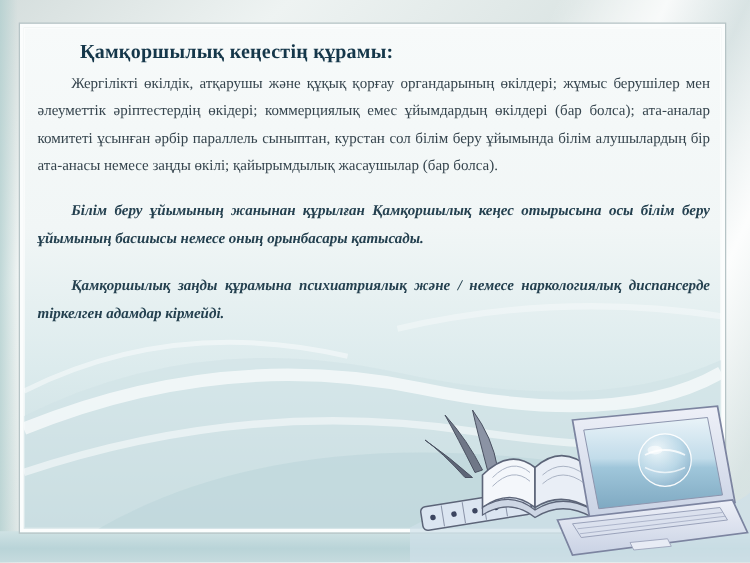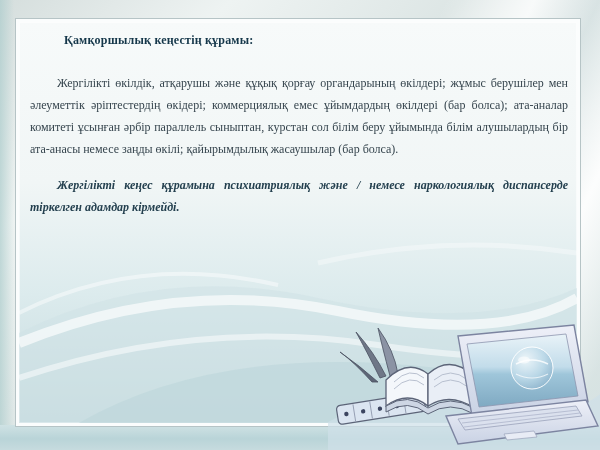--- a/index.html
+++ b/index.html
@@ -21,22 +21,22 @@
     border:3px solid #fbfdfd;
     outline:1px solid #b6c4c6;
     box-shadow:0 0 0 1px rgba(255,255,255,.6) inset;
     background:linear-gradient(180deg,#f7fafa 0%,#f1f6f6 40%,#dcebed 68%,#c3d9dd 100%);
     overflow:visible;
     z-index:2;
   }
   .waves{position:absolute;left:0;bottom:0;width:100%;height:230px;pointer-events:none;}
   .content{position:relative;z-index:3;padding:0 9px 0 11px;}
   .title{
-    margin:11px 0 24px 34px;
-    font-size:12px;font-weight:bold;color:#15374a;letter-spacing:.2px;
+    margin:11px 0 4px 34px;
+    font-size:16px;font-weight:bold;color:#15374a;letter-spacing:.2px;
   }
   .para{
     margin:0 0 14px 0;
     font-size:12px;line-height:22px;color:#36454e;
     text-align:justify;text-indent:27px;
   }
   .para.bold-italic{font-weight:bold;font-style:italic;color:#24404f;margin-bottom:16px;}
   .illustration{
     position:absolute;right:0;bottom:0;width:272px;height:128px;z-index:4;
   }
@@ -54,21 +54,22 @@
       <path d="M0 150 Q160 85 320 118 T560 105" fill="none" stroke="#ffffff" stroke-width="10" opacity="0.65"></path>
       <path d="M0 185 Q180 125 360 152 T560 140" fill="none" stroke="#ffffff" stroke-width="6" opacity="0.5"></path>
       <path d="M60 230 Q200 150 420 175 T560 168 L560 230 Z" fill="#bdd6da" opacity="0.6"></path>
       <path d="M0 120 Q120 60 260 92" fill="none" stroke="#ffffff" stroke-width="4" opacity="0.45"></path>
       <path d="M300 70 Q430 40 560 60" fill="none" stroke="#ffffff" stroke-width="5" opacity="0.35"></path>
     </svg>
 
     <div class="content">
       <div class="title">Қамқоршылық кеңестің құрамы:</div>
       <p class="para">Жергілікті өкілдік, атқарушы және құқық қорғау органдарының өкілдері; жұмыс берушілер мен әлеуметтік әріптестердің өкідері; коммерциялық емес ұйымдардың өкілдері (бар болса); ата-аналар комитеті ұсынған әрбір параллель сыныптан, курстан сол білім беру ұйымында білім алушылардың бір ата-анасы немесе заңды өкілі; қайырымдылық жасаушылар (бар болса).</p>
-      <p class="para bold-italic">Жергілікті кеңес құрамына психиатриялық және / немесе наркологиялық диспансерде тіркелген адамдар кірмейді.</p>
+      <p class="para bold-italic">Білім беру ұйымының жанынан құрылған Қамқоршылық кеңес отырысына осы білім беру ұйымының басшысы немесе оның орынбасары қатысады.</p>
+      <p class="para bold-italic">Қамқоршылық заңды құрамына психиатриялық және / немесе наркологиялық диспансерде тіркелген адамдар кірмейді.</p>
     </div>
   </div>
 
   <svg class="illustration" viewBox="0 0 272 128">
     <defs>
       <linearGradient id="screenSea" x1="0" y1="0" x2="0" y2="1">
         <stop offset="0" stop-color="#e9f3f8"></stop>
         <stop offset="0.45" stop-color="#c2dcea"></stop>
         <stop offset="0.55" stop-color="#9fc6da"></stop>
         <stop offset="1" stop-color="#7fa9c2"></stop>

